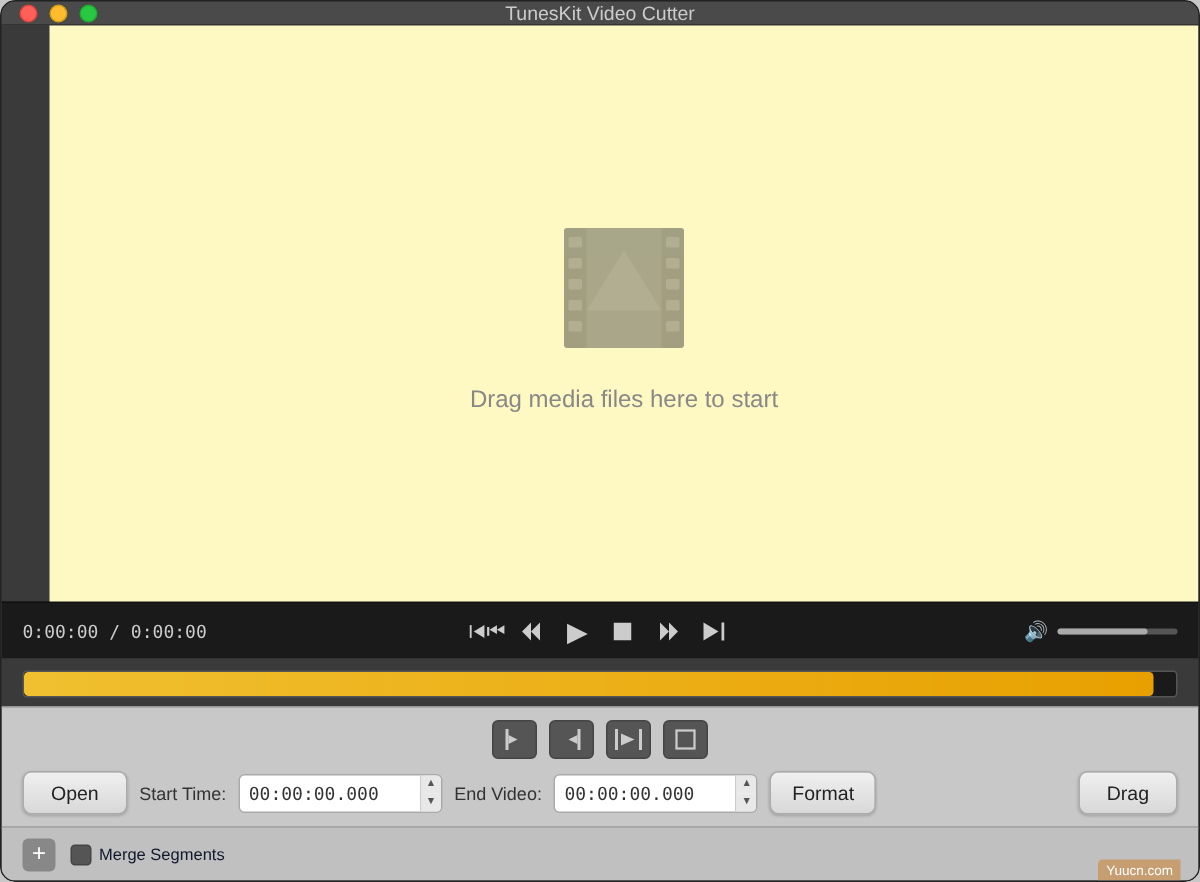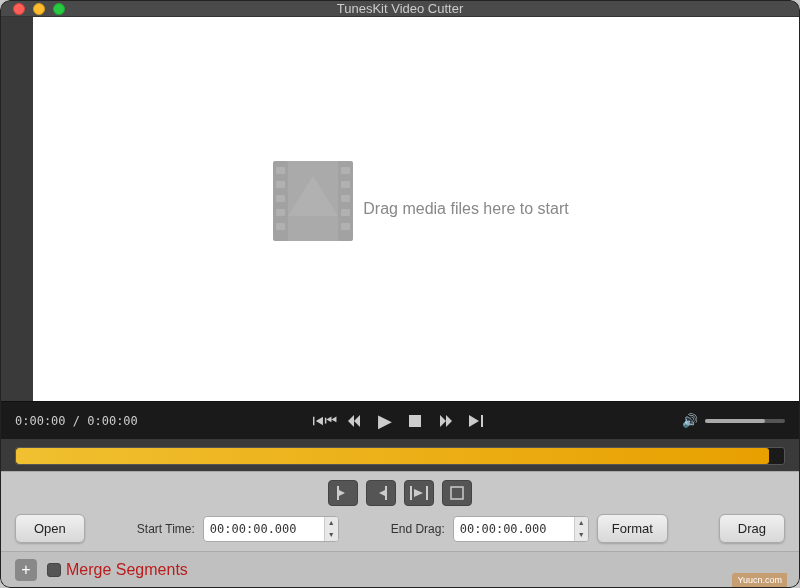--- a/index.html
+++ b/index.html
@@ -57,26 +57,26 @@
       left: 50%;
       transform: translateX(-50%);
       color: #ccc;
       font-size: 13px;
       font-weight: 500;
       white-space: nowrap;
     }
 
     
     .video-area {
-      background: #ffffff;
+      background: #fef9c3;
       flex: 1;
       display: flex;
       align-items: center;
       justify-content: center;
-      flex-direction: row;
+      flex-direction: column;
       position: relative;
       min-height: 0;
       margin-left: 32px;
     }
 
     .film-icon {
       width: 100px;
       height: 100px;
       margin-bottom: 16px;
       opacity: 0.45;
@@ -224,21 +224,20 @@
       cursor: pointer;
       color: #222;
       min-width: 60px;
       box-shadow: 0 1px 2px rgba(0,0,0,0.2);
     }
 
     .time-label {
       font-size: 12px;
       color: #333;
       font-weight: 500;
-      margin-left: 44px;
     }
 
     .time-input-group {
       display: flex;
       align-items: center;
       background: #fff;
       border: 1px solid #aaa;
       border-radius: 4px;
       overflow: hidden;
       height: 26px;
@@ -340,22 +339,22 @@
       height: 14px;
       background: #555;
       border: 1px solid #444;
       border-radius: 3px;
       display: flex;
       align-items: center;
       justify-content: center;
     }
 
     .merge-label {
-      font-size: 16px;
-      color: #b91c1c;
+      font-size: 11px;
+      color: #0f172a;
     }
 
     
     .watermark {
       position: absolute;
       right: 12px;
       bottom: 0;
       background: rgba(200,150,100,0.85);
       color: #fff;
       font-size: 9px;
@@ -489,21 +488,21 @@
       <span class="time-label">Start Time:</span>
 
       <div class="time-input-group">
         <input class="time-input" type="text" value="00:00:00.000" style="">
         <div class="time-stepper">
           <button class="stepper-btn">▲</button>
           <button class="stepper-btn">▼</button>
         </div>
       </div>
 
-      <span class="time-label">End Drag:</span>
+      <span class="time-label">End Video:</span>
 
       <div class="time-input-group">
         <input class="time-input" type="text" value="00:00:00.000" style="">
         <div class="time-stepper">
           <button class="stepper-btn">▲</button>
           <button class="stepper-btn">▼</button>
         </div>
       </div>
 
       <button class="format-btn">Format</button>

